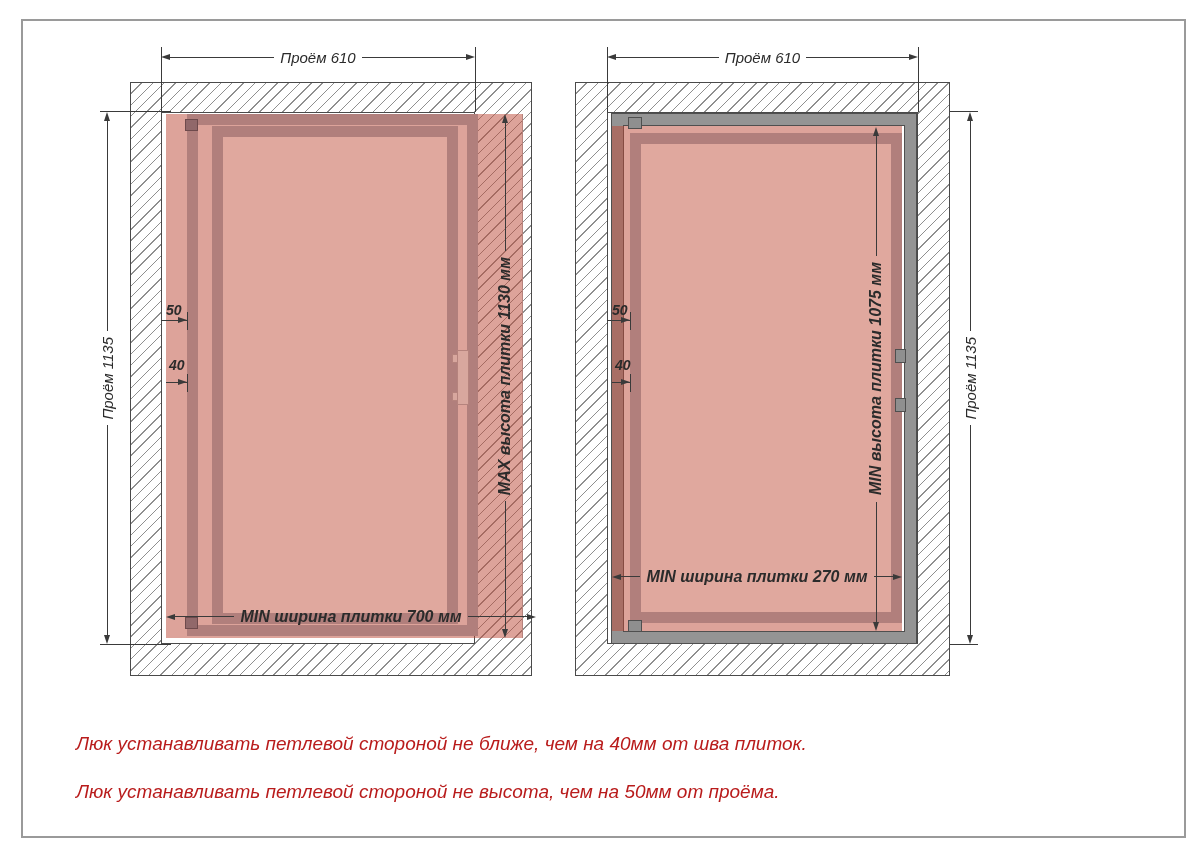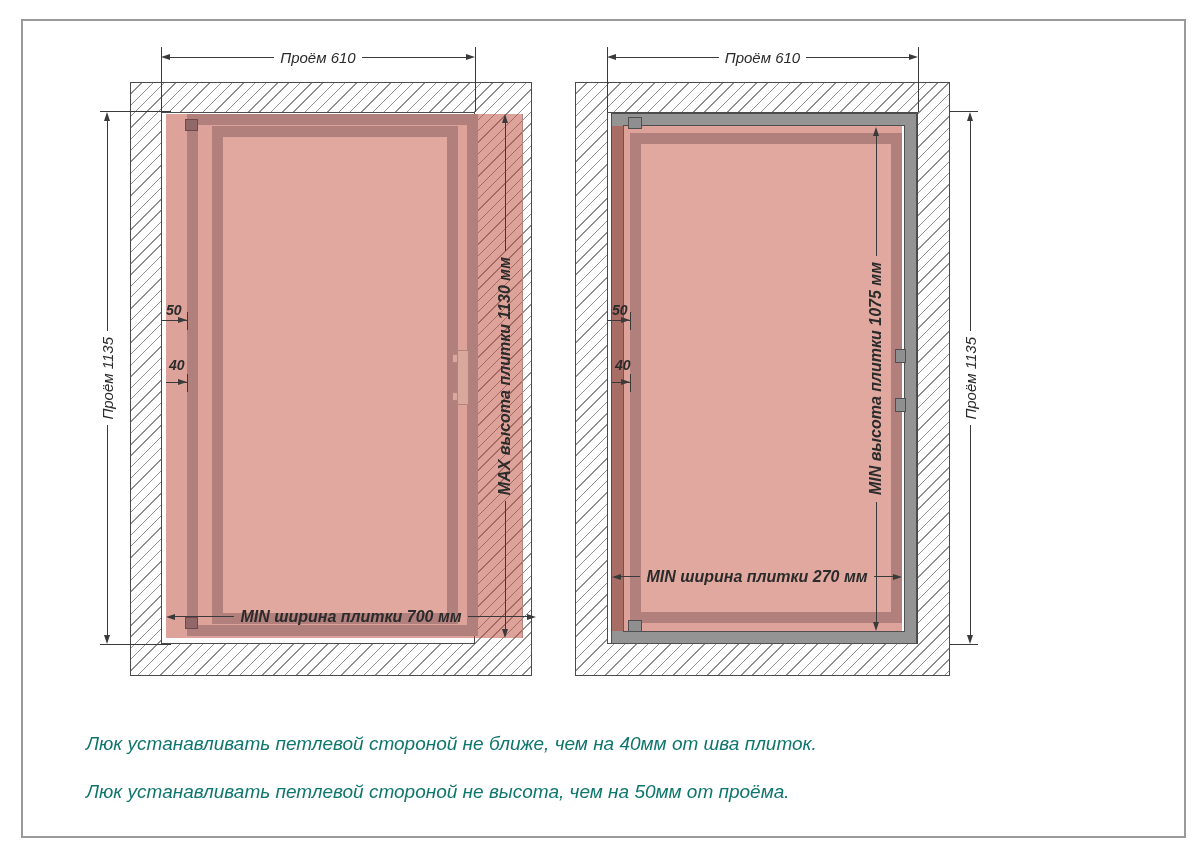--- a/index.html
+++ b/index.html
@@ -50,21 +50,21 @@
   .dim-lbl.b { font-weight:700; font-size:16px; }
   .vlbl { writing-mode:vertical-rl; transform:rotate(180deg); padding:6px 0; }
   .ext-v { width:0; border-left:1px solid #3a3a3a; z-index:5; }
   .ext-h { height:0; border-top:1px solid #3a3a3a; z-index:5; }
   .sdim-lbl { font-style:italic; font-weight:700; font-size:14px; color:#2b2b2b; line-height:1; z-index:6; }
   .sline { height:0; border-top:1px solid #3a3a3a; z-index:6; }
   .stick { width:0; border-left:1px solid #3a3a3a; z-index:6; }
   .sar { position:absolute; z-index:6; }
 
   .note {
-    font-style:italic; font-size:19px; color:#0f766e; white-space:nowrap; line-height:1.2;margin-left:10px;
+    font-style:italic; font-size:19px; color:#b91c1c; white-space:nowrap; line-height:1.2;
   }
 </style>
 </head>
 <body>
 
 <div id="canvas">
 
   <div class="abs page-border" style="left:21px;top:19px;width:1165px;height:819px;"></div>
 
   <div class="abs wall" style="left:130px;top:82px;width:402px;height:594px;"></div>

